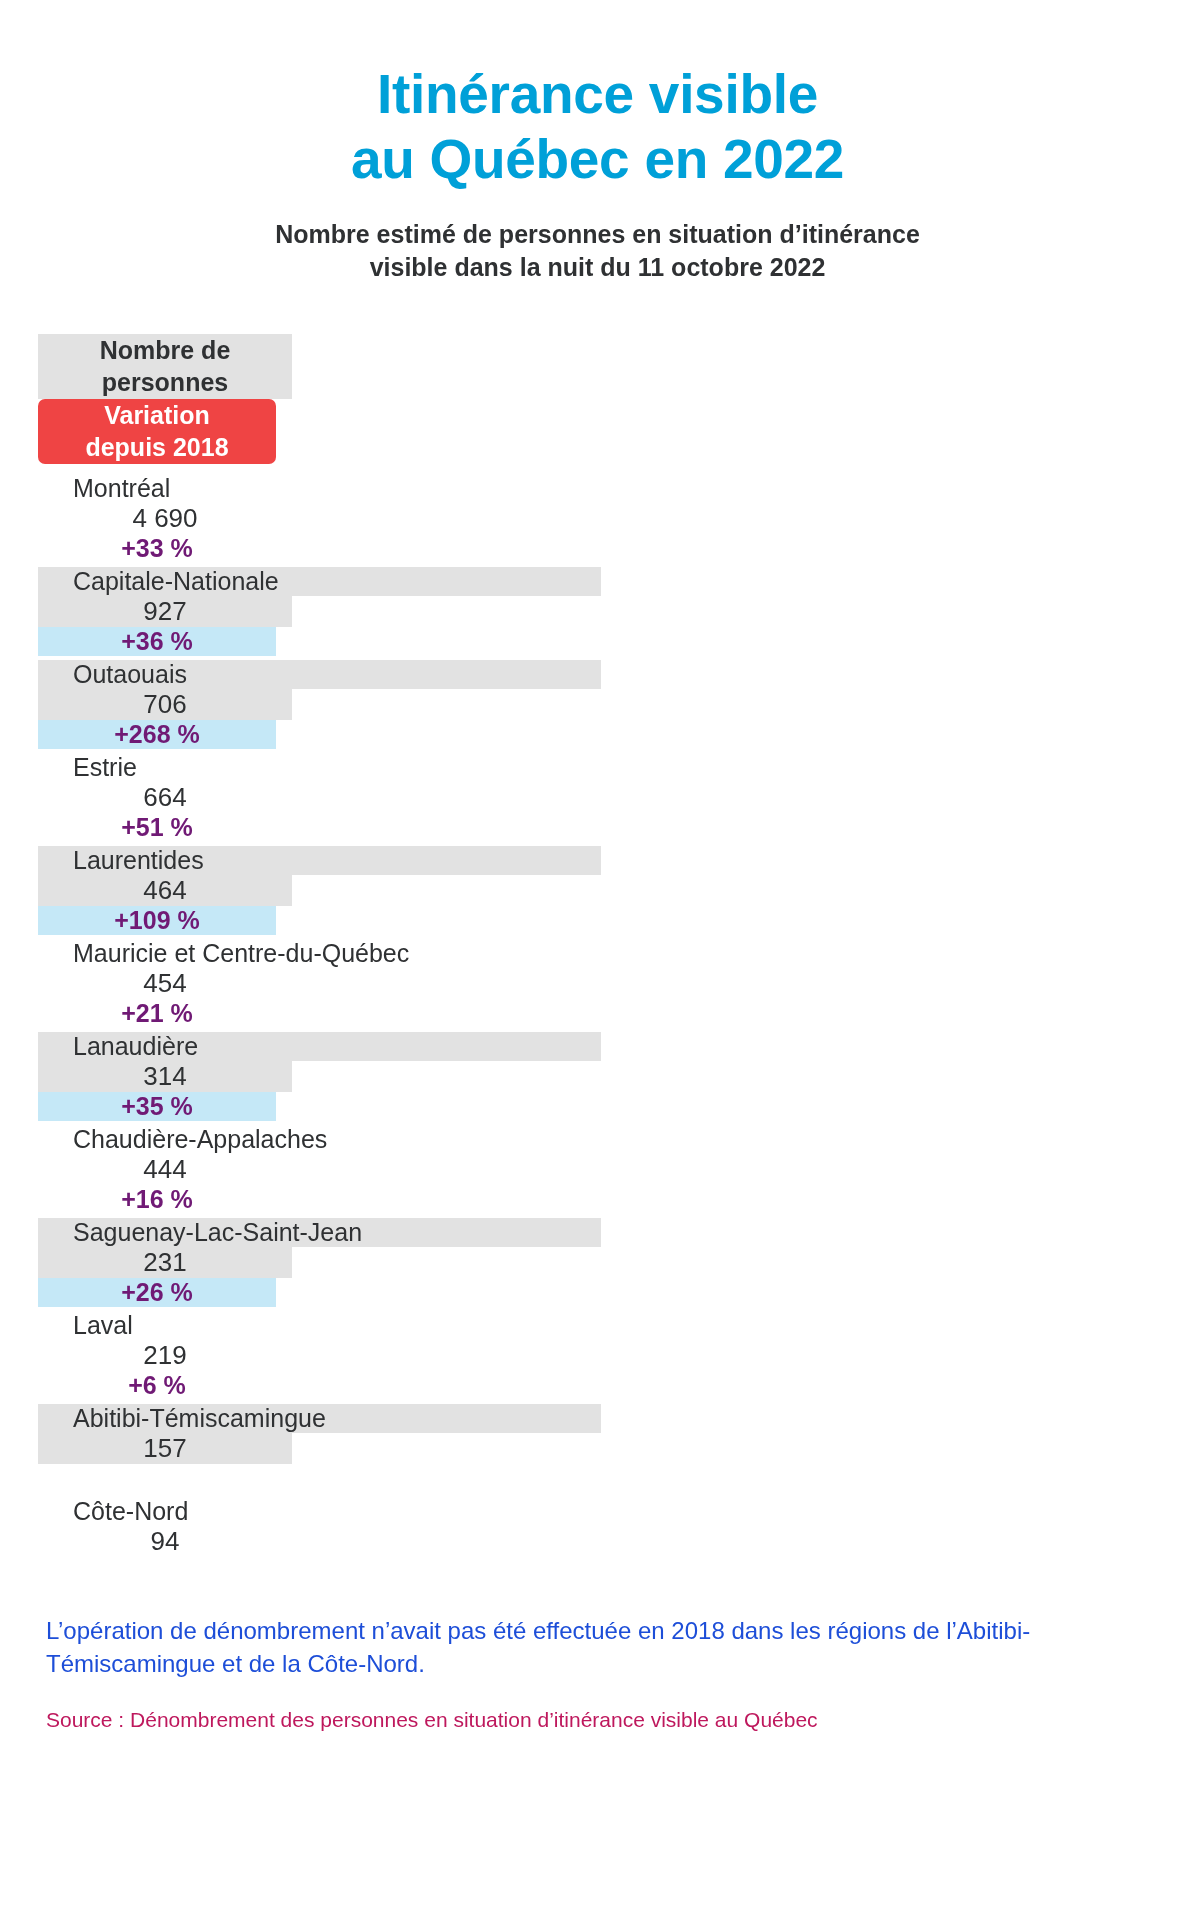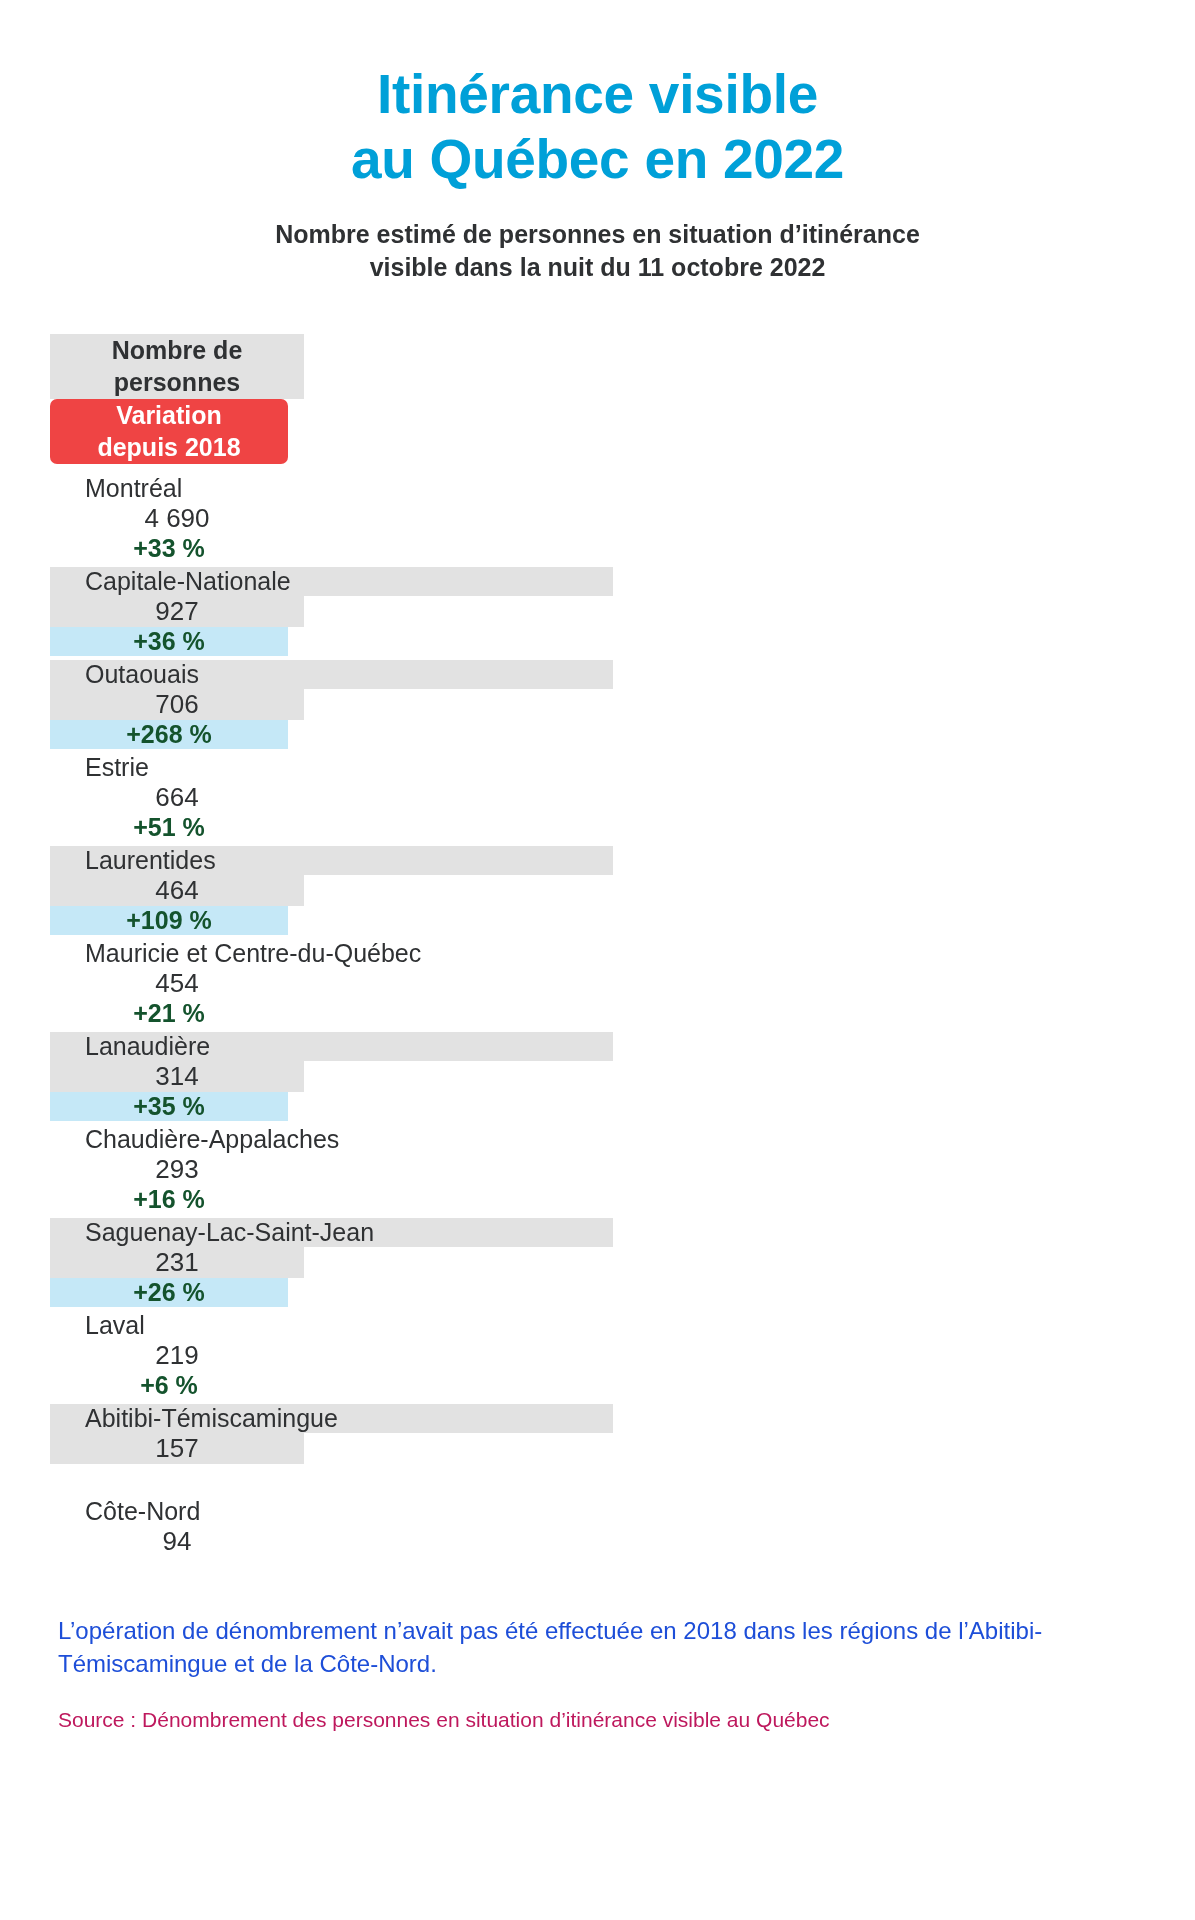--- a/index.html
+++ b/index.html
@@ -12,21 +12,21 @@
     height: 1920px;
     font-family: "Liberation Sans", sans-serif;
     color: #2f3133;
     overflow: hidden;
   }
   .page {
     position: relative;
     width: 1195px;
     height: 1460px;
     box-sizing: border-box;
-    padding: 0 50px;
+    padding: 0 38px;
   }
 
   
   .title {
     margin: 0;
     padding-top: 62px;
     text-align: center;
     color: #00a0d8;
     font-size: 55px;
     line-height: 1.18;
@@ -82,21 +82,21 @@
     width: 10px;
   }
   .cell-var {
     width: 238px;
     display: flex;
     align-items: center;
     justify-content: center;
     box-sizing: border-box;
     font-size: 25px;
     font-weight: bold;
-    color: #14532d;
+    color: #701a75;
   }
 
   
   .row.head .cell-region { background: transparent; }
   .row.head .cell-number {
     background: #e2e2e2;
     color: #2f3133;
     font-size: 25px;
     font-weight: bold;
     line-height: 1.3;
@@ -218,21 +218,21 @@
 
     <div class="row band">
       <div class="cell-region">Lanaudière</div>
       <div class="cell-number">314</div>
       <div class="gap"></div>
       <div class="cell-var">+35 %</div>
     </div>
 
     <div class="row plain">
       <div class="cell-region">Chaudière-Appalaches</div>
-      <div class="cell-number">293</div>
+      <div class="cell-number">444</div>
       <div class="gap"></div>
       <div class="cell-var">+16 %</div>
     </div>
 
     <div class="row band">
       <div class="cell-region">Saguenay-Lac-Saint-Jean</div>
       <div class="cell-number">231</div>
       <div class="gap"></div>
       <div class="cell-var">+26 %</div>
     </div>

